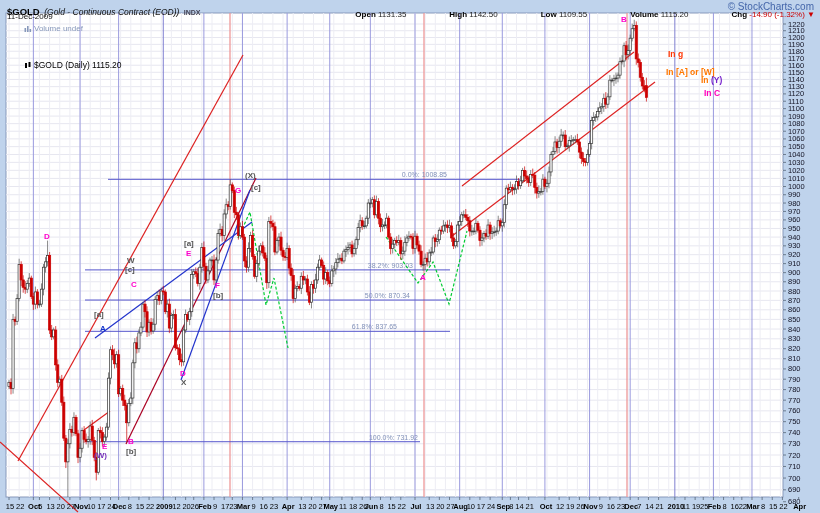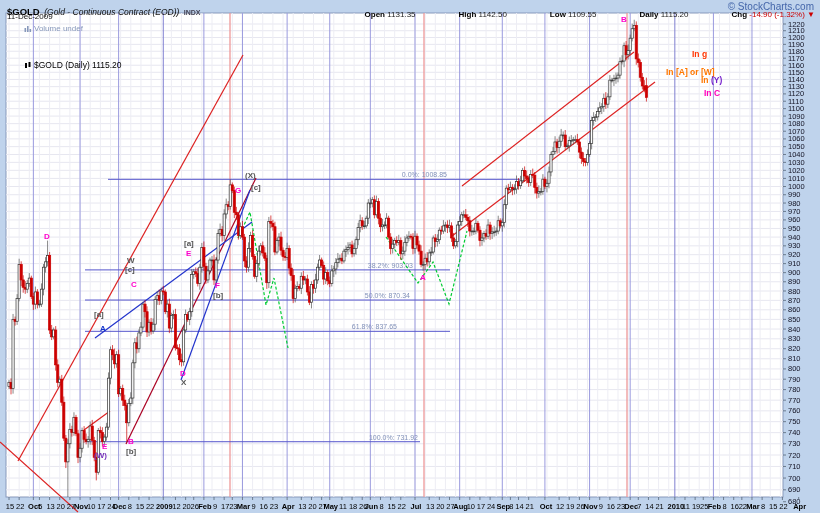--- a/index.html
+++ b/index.html
@@ -1136,35 +1136,35 @@
       </g>
     </svg>
 
   <div class="titlebar">
     <span class="sym">$GOLD</span>
     <span class="symname">(Gold - Continuous Contract (EOD))</span>
     <span class="symexch">INDX</span>
   </div>
   <div class="datebar">11-Dec-2009</div>
   <div class="copyright">© StockCharts.com</div>
-  <div class="quote-row" id="quoteRow"><b>Open </b><span>1131.35</span><b>High </b><span>1142.50</span><b>Low </b><span>1109.55</span><b>Daily </b><span>1115.20</span><b>Chg </b><span class="neg">-14.90 (-1.32%) ▼</span></div>
+  <div class="quote-row" id="quoteRow"><b>Open </b><span>1131.35</span><b>High </b><span>1142.50</span><b>Low </b><span>1109.55</span><b>Volume </b><span>1115.20</span><b>Chg </b><span class="neg">-14.90 (-1.32%) ▼</span></div>
 
   <div class="legend">
     <svg class="mini-icon" viewBox="0 0 8 7">
       <rect x="1" y="1" width="2" height="5" fill="#000"></rect>
       <rect x="4.5" y="0" width="2" height="5" fill="#000"></rect>
     </svg><span>$GOLD (Daily) 1115.20</span>
   </div>
   <div class="volrow">
     <svg class="mini-icon" viewBox="0 0 8 7">
       <rect x="0.5" y="3" width="1.6" height="4" fill="#8899bb"></rect>
       <rect x="3" y="1" width="1.6" height="6" fill="#8899bb"></rect>
       <rect x="5.5" y="4" width="1.6" height="3" fill="#8899bb"></rect>
     </svg><span>Volume undef</span>
   </div>
 
   <div id="forecast">
-      <div class="fc-line" style="left: 668px; top: 49px;"><span style="color: rgb(255, 51, 0); margin-left: 24px;">In g</span></div>
+      <div class="fc-line" style="left: 668px; top: 49px;"><span style="color: rgb(255, 51, 0);">In g</span></div>
       <div class="fc-line" style="left: 666px; top: 67px;"><span style="color: rgb(255, 119, 0);">In [A] or [W]</span></div>
       <div class="fc-line" style="left: 668px; top: 75px; margin-left: 33px;"><span style="color: rgb(255, 119, 0);">In </span><span style="color: rgb(119, 34, 204);">(Y)</span></div>
       <div class="fc-line" style="left: 661px; top: 88px; margin-left: 43px;"><span style="color: rgb(255, 0, 187);">In C</span></div>
     </div>
 </div>
 
 </body></html>

